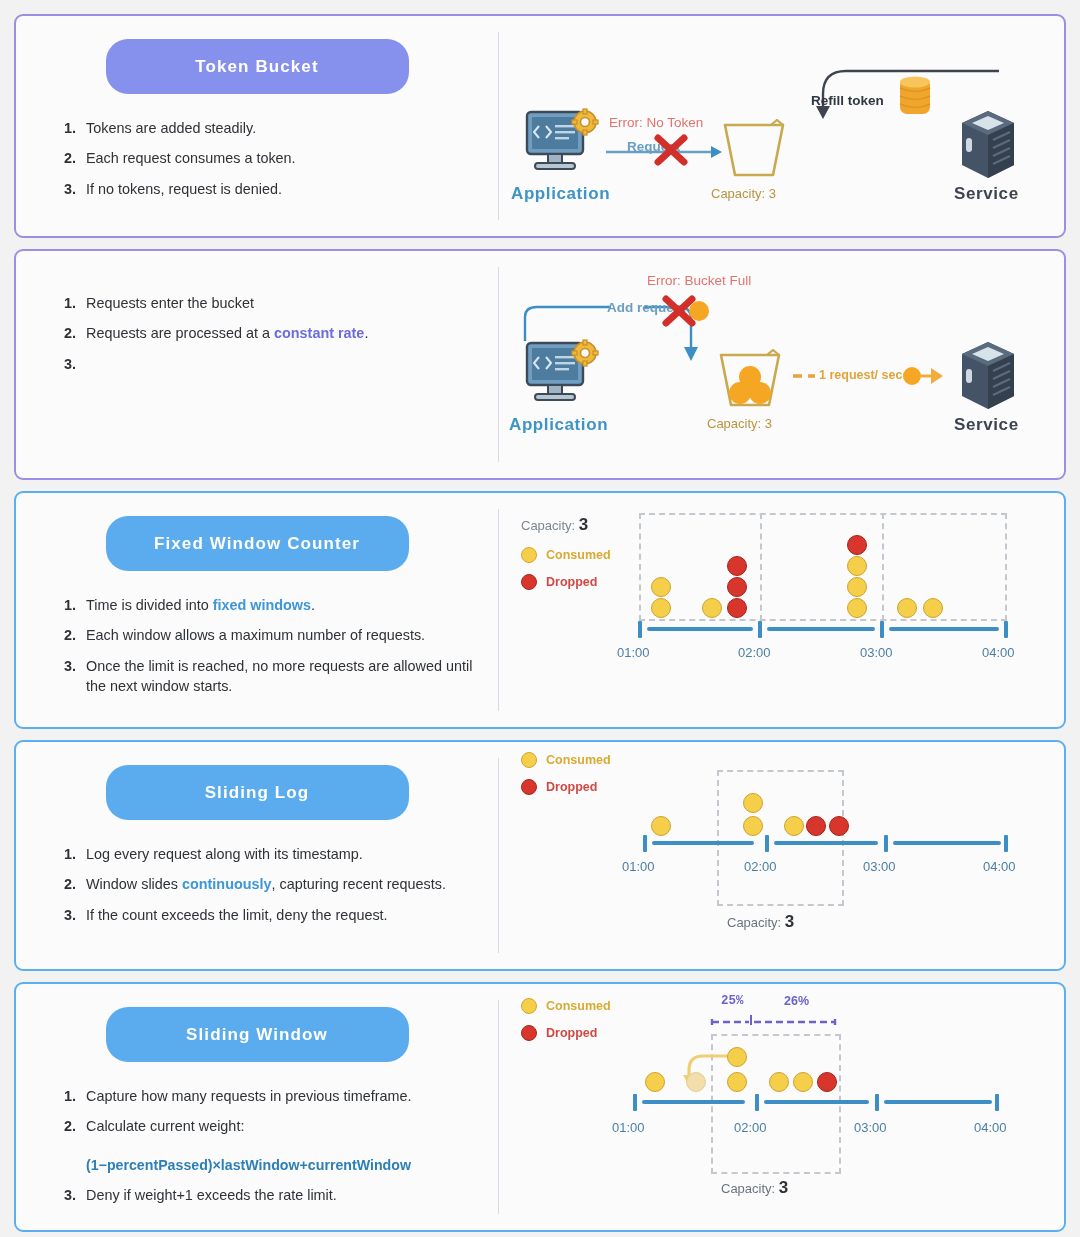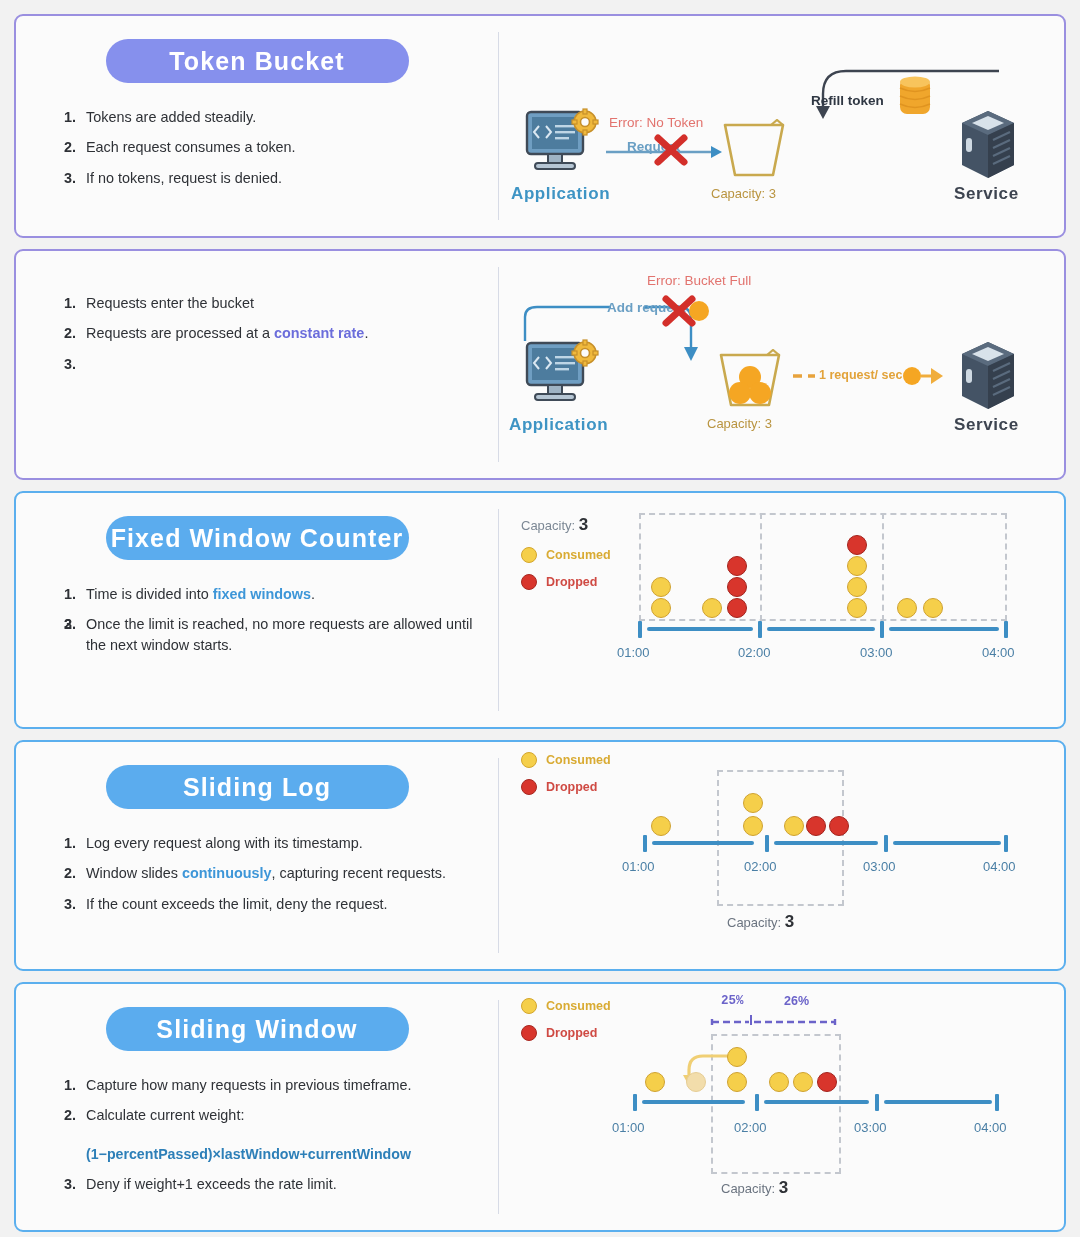--- a/index.html
+++ b/index.html
@@ -23,23 +23,23 @@
   .card.h2 { height: 231px; }
   .card.h3 { height: 238px; }
   .card.h4 { height: 231px; }
   .card.h5 { height: 250px; }
 
   .left { width: 482px; position: relative; padding: 18px 22px 0 22px; }
   .divider { width: 1px; background: #d7dbe6; margin: 16px 0; }
   .right { flex: 1; position: relative; }
 
   .pill {
-    height: 44px; border-radius: 22px;
+    height: 55px; border-radius: 22px;
     display: flex; align-items: center; justify-content: center;
-    color: #ffffff; font-weight: 700; font-size: 25px;
+    color: #ffffff; font-weight: 700; font-size: 17px;
     letter-spacing: 1.1px;
     margin: 5px auto 8px auto;
   }
   .pill.purple { background: #8690ed; }
   .pill.blue   { background: #5bacee; }
   .pill.w300 { width: 303px; }
 
   ol.steps { list-style: none; margin-top: 24px; padding-left: 48px; }
   ol.steps li {
     font-size: 14.4px; color: #2e3136; line-height: 1.42;
@@ -267,21 +267,21 @@
         <div class="abs node-label lbl-svc" style="left:455px; top:164px;">Service</div>
       </div>
     </div>
   </div>
 
   <div class="card blue h3">
     <div class="left">
       <div class="pill blue w300">Fixed Window Counter</div>
       <ol class="steps">
         <li><span class="num">1.</span><span>Time is divided into </span><span class="hl-blue">fixed windows</span><span>.</span></li>
-        <li><span class="num">2.</span></li>
+        <li><span class="num">2.</span><span>Each window allows a maximum number of requests.</span></li>
         <li><span class="num">3.</span><span>Once the limit is reached, no more requests are allowed until the next window starts.</span></li>
       </ol>
     </div>
     <div class="divider"></div>
     <div class="right">
       <div class="diag">
 
         <div class="abs" style="left:22px; top:22px;">
           <div class="cap-head">
             <span>Capacity:</span>

